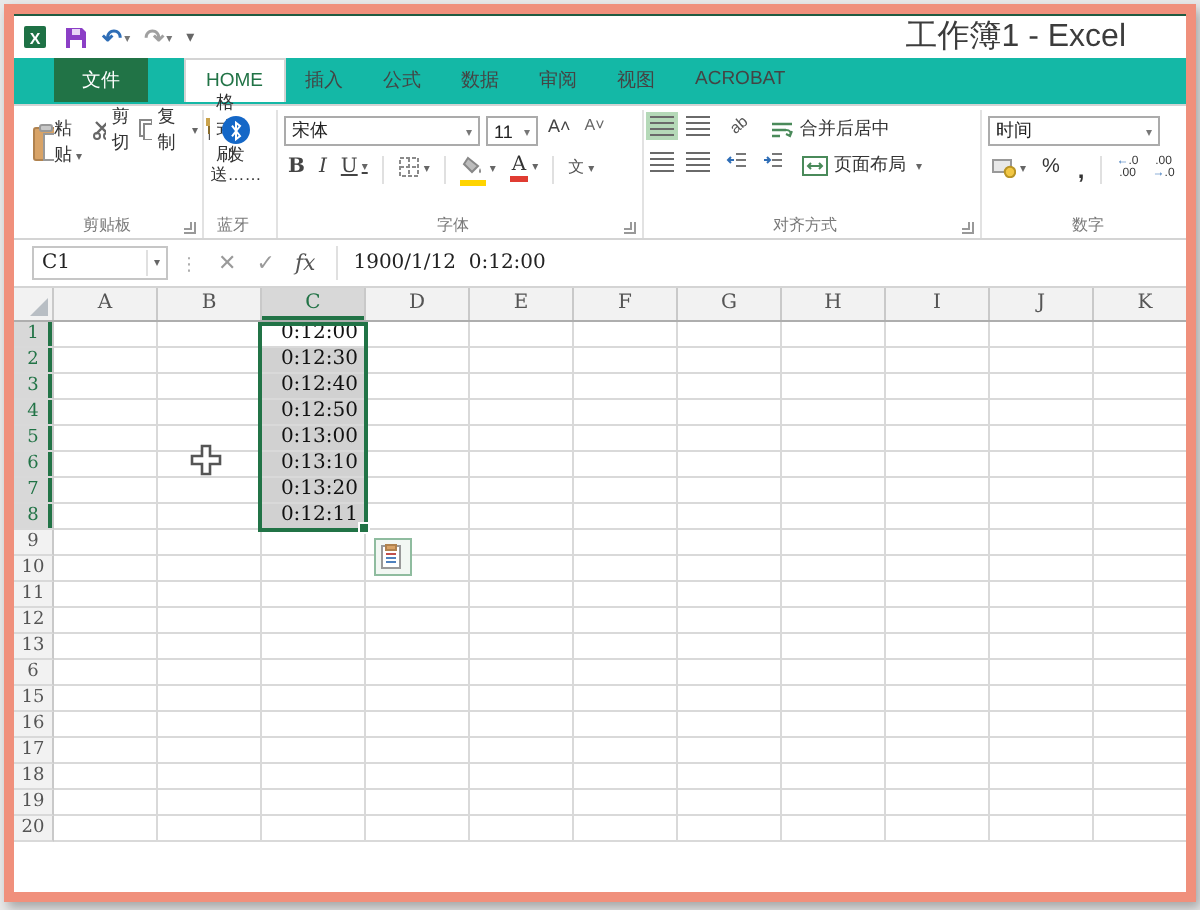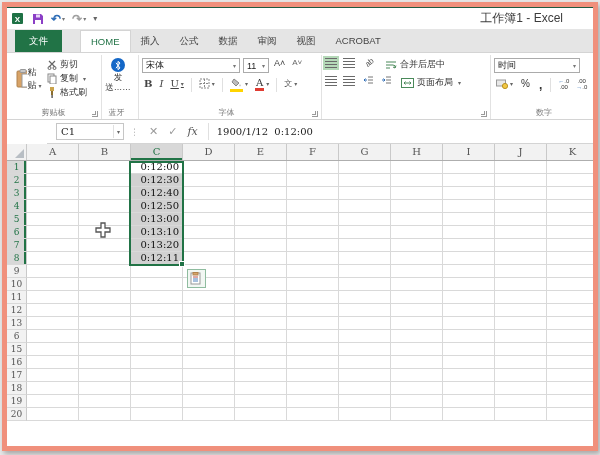--- a/index.html
+++ b/index.html
@@ -11,25 +11,25 @@
     display:flex; flex-direction:column; overflow:hidden; }
 
   
   .titlebar { height:21px; display:flex; align-items:center; padding-left:5px; background:#fff; flex:none; }
   .qat { display:flex; align-items:center; gap:7px; }
   .qat .ico { display:flex; align-items:center; }
   .undo-g { color:#2e6db6; font-size:12px; font-weight:bold; line-height:10px; }
   .redo-g { color:#a0a0a0; font-size:12px; font-weight:bold; line-height:10px; }
   .mini-dd { font-size:6px; color:#777; margin-left:1px; }
   .qat-more { font-size:8px; color:#666; letter-spacing:-1px; }
-  .win-title { margin-left:auto; margin-right:30px; font-size:12px; color:#3c3c3c; }
-
-  
-  .tabrow { height:24px; display:flex; align-items:center; padding-left:8px;
-    background:#e5e5e5; border-bottom:1px solid #d4d4d4; flex:none; }
+  .win-title { margin-left:auto; margin-right:30px; font-size:16px; color:#3c3c3c; }
+
+  
+  .tabrow { height:24px; display:flex; align-items:flex-start; padding-left:20px;
+    background:#14b8a6; border-bottom:1px solid #d4d4d4; flex:none; }
   .tab-file { background:#217346; color:#fff; font-size:9.5px; padding:5px 14px 5px;
     height:22px; margin-right:6px; cursor:default; }
   .tab { font-size:9.5px; color:#444; padding:5px 10px; height:22px; position:relative; }
   .tab.active { background:#fff; color:#217346; border:1px solid #d4d4d4; border-bottom:none;
     margin-bottom:-1px; padding-bottom:6px;margin-left:12px; }
 
   
   .ribbon { height:67px; display:flex; padding:2px 0 0 7px; background:#fff;
     border-bottom:1px solid #d4d4d4; flex:none; }
   .group { position:relative; padding:1px 8px 11px 2px; margin-right:1px;
@@ -39,21 +39,21 @@
   .launcher { position:absolute; bottom:2px; right:3px; width:6px; height:6px;
     border-right:1px solid #999; border-bottom:1px solid #999; }
   .launcher:before { content:""; position:absolute; right:0; bottom:0; width:3px; height:3px;
     border-right:1px solid #999; border-bottom:1px solid #999; transform:translate(-1px,-1px); }
   .dd:after { content:"▾"; font-size:6px; color:#666; margin-left:2px; }
   .lbl { font-size:9px; color:#333; }
 
   
   .clip-wrap { display:flex; gap:4px; }
   .paste-btn { width:27px; display:flex; align-items:center; padding-top:2px; }
-  .mini-col { display:flex; flex-direction:column; gap:1px; padding-top:2px; }
+  .mini-col { display:flex; gap:1px; padding-top:2px; }
   .mini-btn { display:flex; align-items:center; gap:3px; height:13px; }
 
   
   .bt-btn { width:26px; display:flex; flex-direction:column; align-items:center; padding-top:2px; }
   .bt-circle { width:14px; height:14px; border-radius:50%; background:#1467c7;
     display:flex; align-items:center; justify-content:center; }
   .bt-txt { font-size:8.5px; color:#333; line-height:10px; text-align:center; }
 
   
   .frow { display:flex; align-items:flex-start; gap:3px; margin-top:2px; }
@@ -83,21 +83,21 @@
 
   
   .nfmt { width:86px; }
   .pct { font-size:10px; color:#333; padding:0 3px; }
   .comma { font-size:12px; font-weight:bold; color:#333; padding:0 3px; }
   .dec { font-size:6px; color:#333; line-height:6px; text-align:center; padding:0 2px; }
   .dec .b { color:#2e6db6; }
 
   
   .fbar { height:24px; display:flex; align-items:center; background:#fff;
-    border-bottom:1px solid #d4d4d4; padding-left:9px; flex:none;margin-left:40px; }
+    border-bottom:1px solid #d4d4d4; padding-left:9px; flex:none; }
   .namebox { width:68px; height:17px; border:1px solid #c6c6c6; display:flex; align-items:center;
     font:10px "DejaVu Serif",serif; color:#222; padding-left:4px; justify-content:space-between; }
   .nb-dd { font-size:6px; color:#666; border-left:1px solid #e0e0e0; padding:3px 3px; }
   .fb-dots { color:#aaa; font-size:9px; margin:0 6px; }
   .fb-btns { display:flex; align-items:center; gap:10px; border-right:1px solid #e0e0e0;
     padding:0 10px 0 4px; height:17px; }
   .fb-x { color:#9a9a9a; font-size:11px; }
   .fb-ok { color:#9a9a9a; font-size:11px; }
   .fb-fx { color:#555; font:italic 11px "DejaVu Serif",serif; }
   .fb-val { font:10px "DejaVu Serif",serif; color:#222; padding-left:8px; white-space:pre; }
@@ -304,20 +304,21 @@
               </svg>
         </span>
         <span class="txt-btn dd" style="margin-left:4px">
           <svg width="13" height="10">
                 <rect x="0.5" y="0.5" width="12" height="9" fill="none" stroke="#4a8a5a"></rect>
                 <path d="M3,5 H10 M4.5,3.5 L3,5 L4.5,6.5 M8.5,3.5 L10,5 L8.5,6.5" stroke="#4a8a5a" fill="none"></path>
               </svg>
           <span class="lbl">页面布局</span>
         </span>
       </div>
+      <span class="group-label">对齐方式</span>
       <span class="launcher"></span>
     </div>
 
     <div class="group" style="width:112px;border-right:none">
       <div class="frow">
         <div class="selbox nfmt">
           <span>时间</span>
               <span class="mini-dd">▾</span>
         </div>
       </div>

